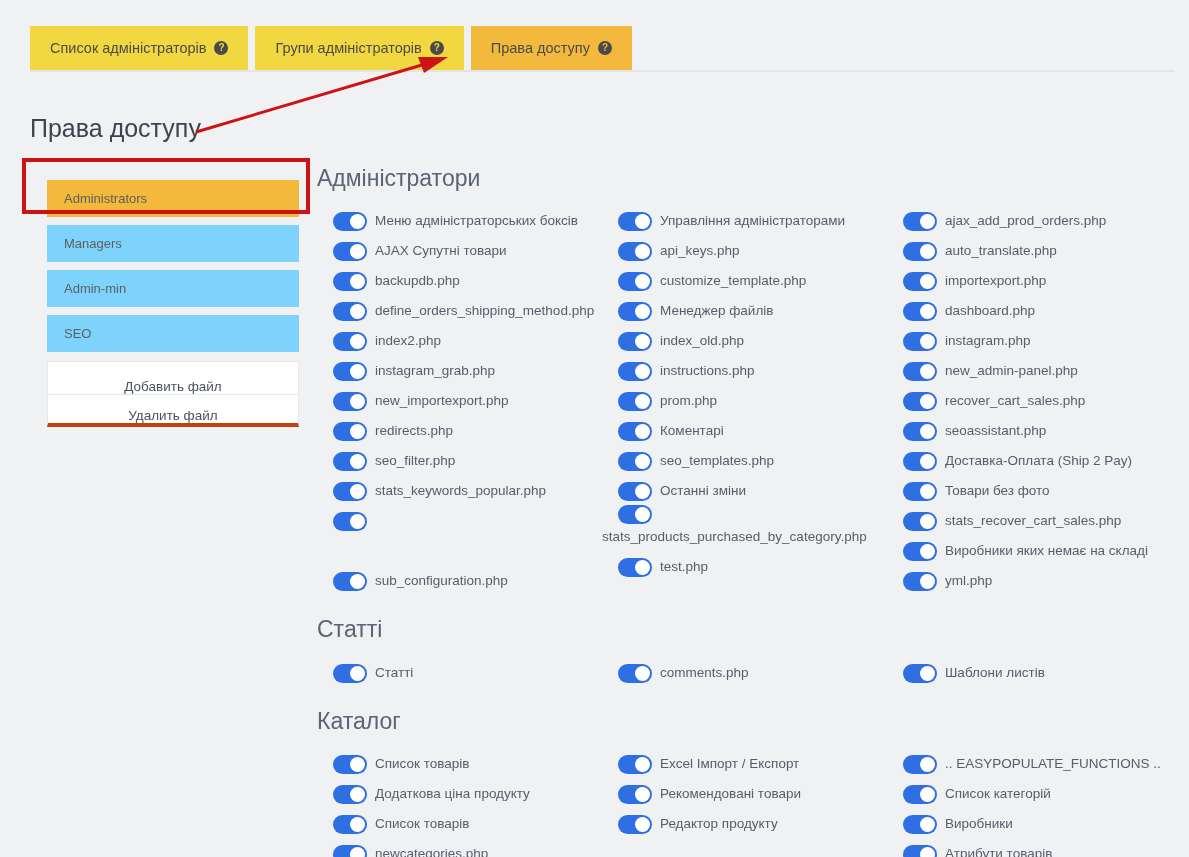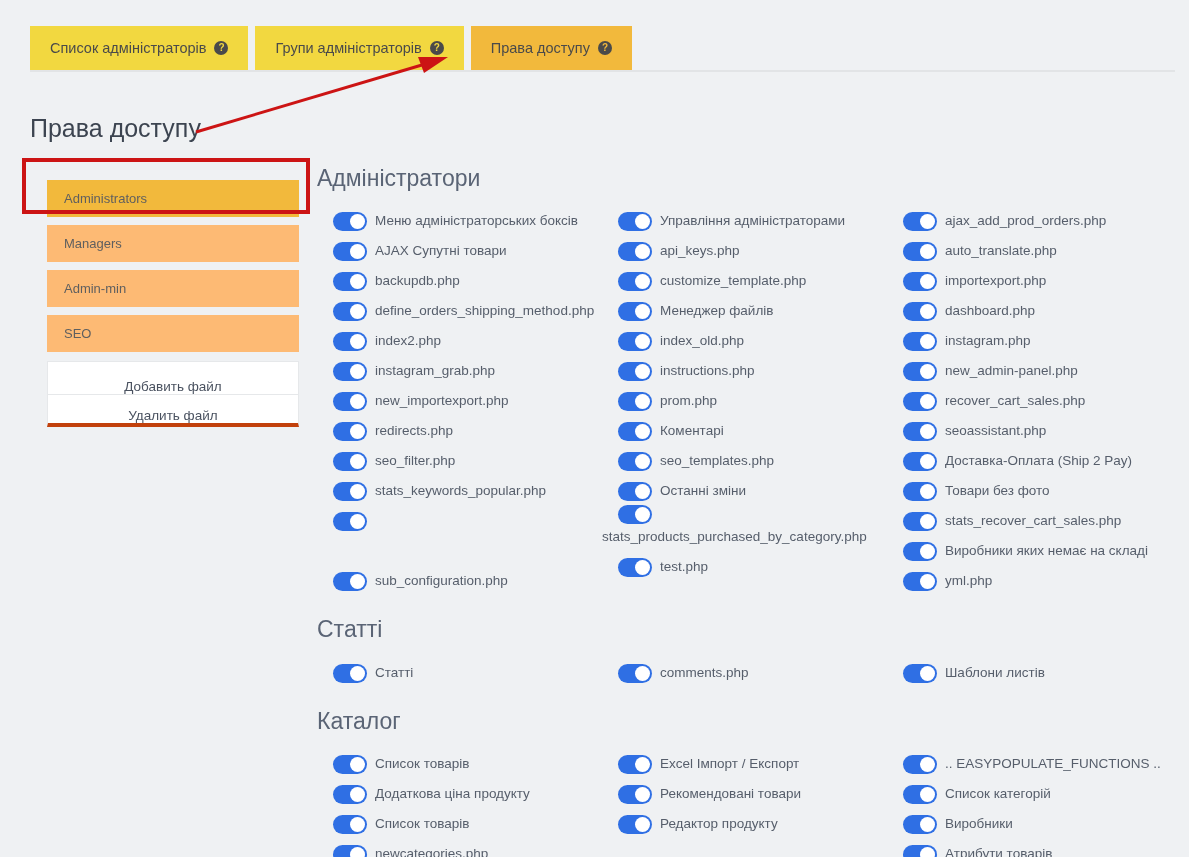--- a/index.html
+++ b/index.html
@@ -45,21 +45,21 @@
     font-size: 25px; color: #3c4450; font-weight: normal;
     margin: 0;
   }
 
   
   .sidebar {
     position: absolute; left: 47px; top: 180px; width: 252px;
   }
   .grp-item {
     height: 37px; margin-bottom: 8px;
-    background: #fdba74; color: #5f5f5f;
+    background: #7dd3fc; color: #5f5f5f;
     font-size: 13px; display: flex; align-items: center;
     padding-left: 17px; cursor: pointer;
   }
   .grp-item.active { background: #f2b93c; }
   .file-btns { margin-top: 9px; }
   .file-btn {
     height: 33px; width: 252px; background: #ffffff;
     border: 1px solid #e6e8ea; border-bottom: none;
     color: #4a5260; font-size: 13.5px;
     display: flex; align-items: flex-end; justify-content: center;

